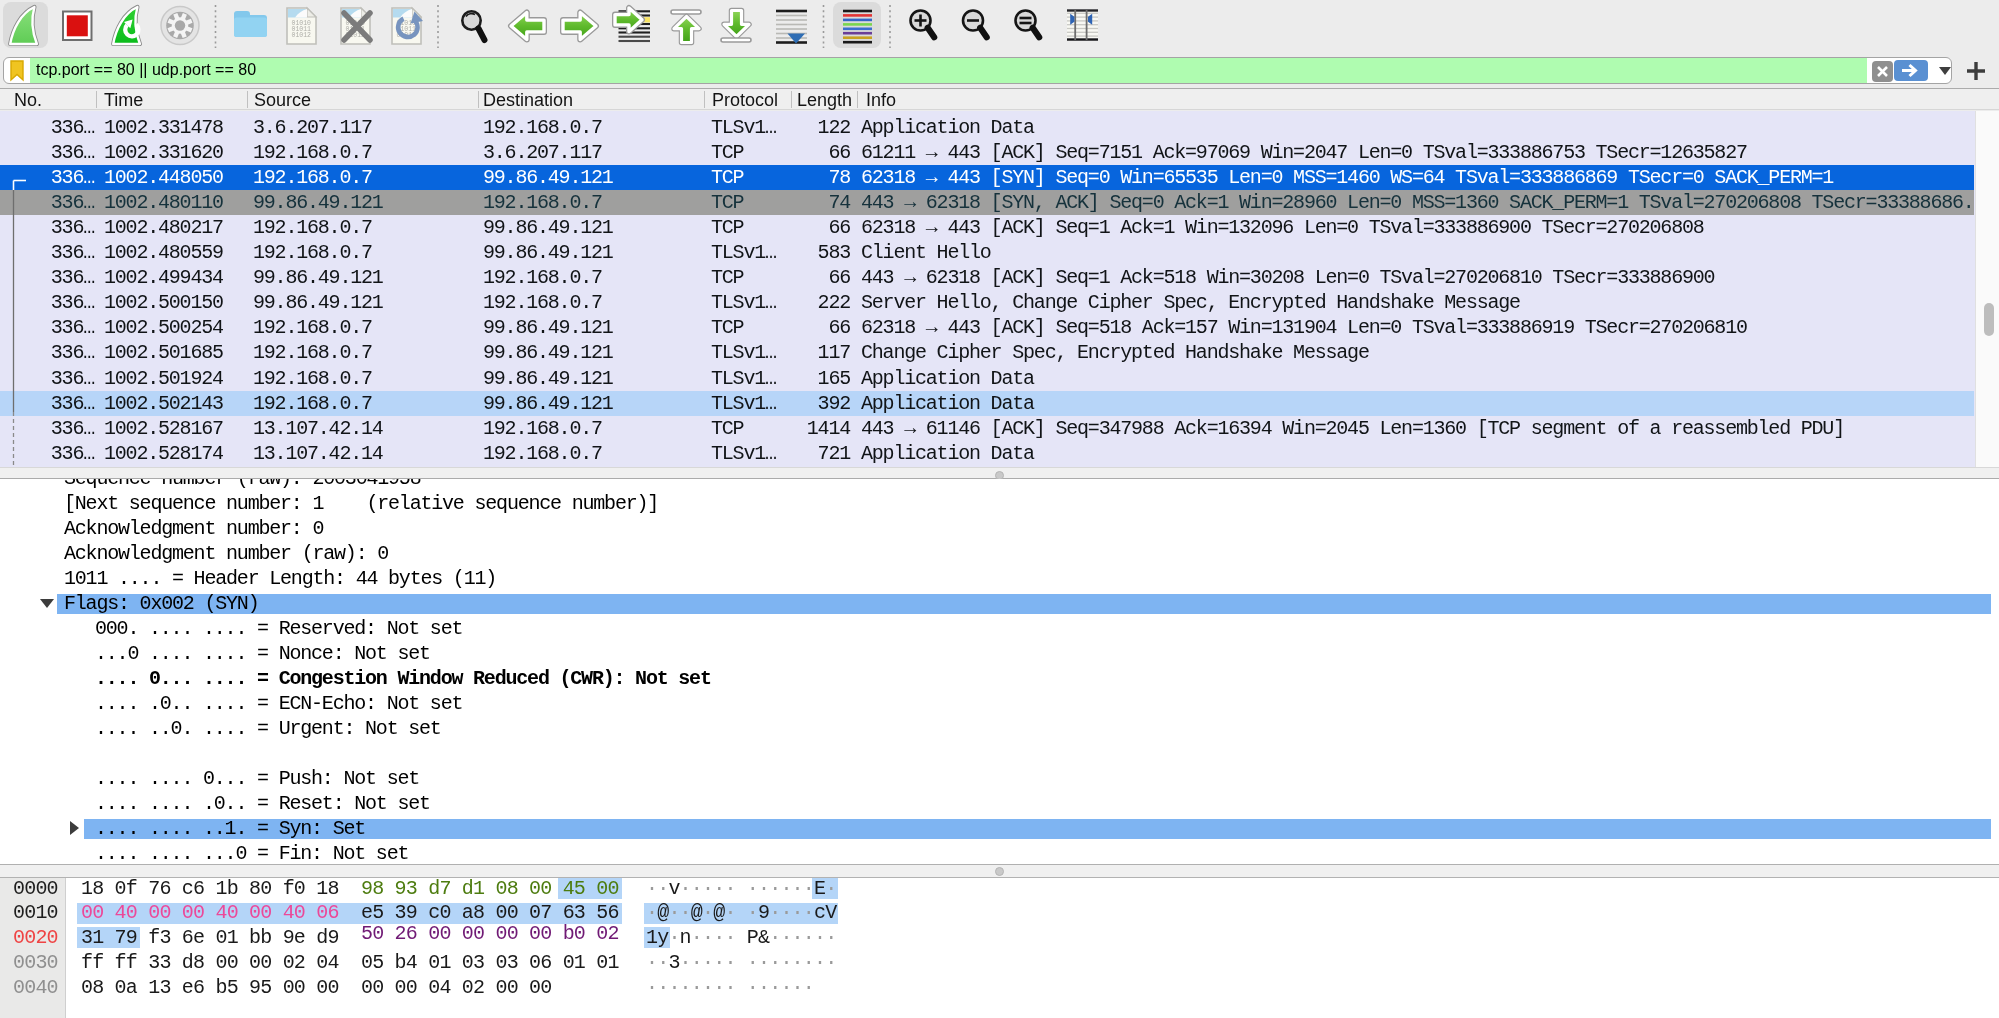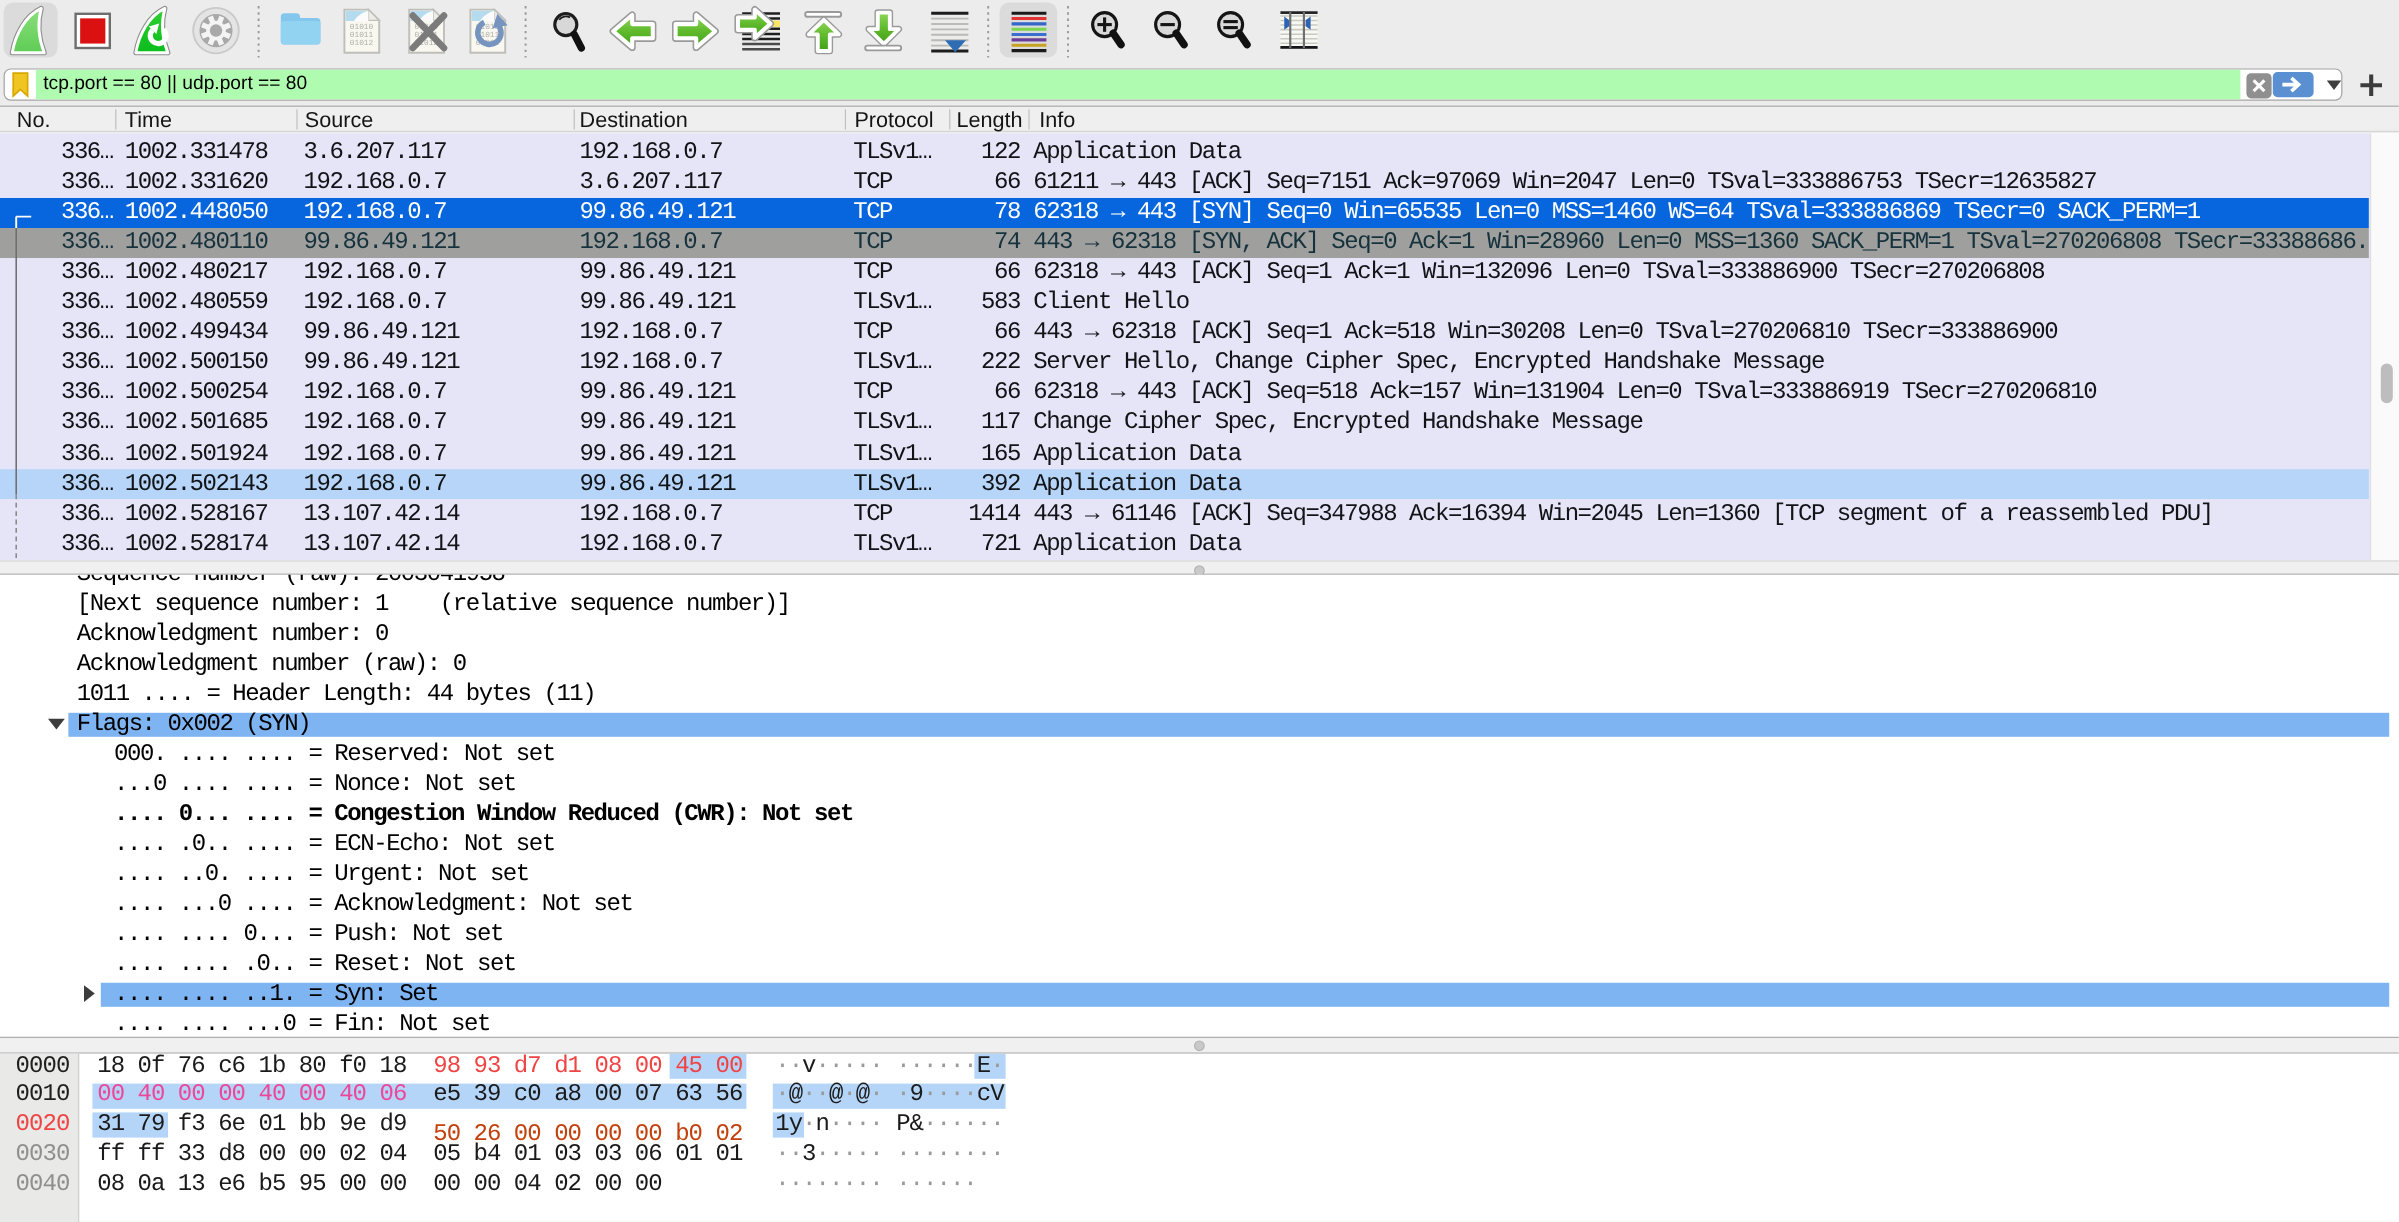--- a/index.html
+++ b/index.html
@@ -273,42 +273,41 @@
 <div class="dline mono" style="left:64px;top:11.5px;line-height:25px;">[Next sequence number: 1    (relative sequence number)]</div>
 <div class="dline mono" style="left:64px;top:36.5px;line-height:25px;">Acknowledgment number: 0</div>
 <div class="dline mono" style="left:64px;top:61.5px;line-height:25px;">Acknowledgment number (raw): 0</div>
 <div class="dline mono" style="left:64px;top:86.5px;line-height:25px;">1011 .... = Header Length: 44 bytes (11)</div>
 <div class="dline mono" style="left:64px;top:111.5px;line-height:25px;">Flags: 0x002 (SYN)</div>
 <div class="dline mono" style="left:95px;top:136.5px;line-height:25px;">000. .... .... = Reserved: Not set</div>
 <div class="dline mono" style="left:95px;top:161.5px;line-height:25px;">...0 .... .... = Nonce: Not set</div>
 <div class="dline mono" style="left:95px;top:186.5px;line-height:25px;font-weight:bold;">.... 0... .... = Congestion Window Reduced (CWR): Not set</div>
 <div class="dline mono" style="left:95px;top:211.5px;line-height:25px;">.... .0.. .... = ECN-Echo: Not set</div>
 <div class="dline mono" style="left:95px;top:236.5px;line-height:25px;">.... ..0. .... = Urgent: Not set</div>
-<div class="dline mono" style="left:95px;top:261.5px;line-height:25px;">.... ...0 .... = Acknowledgment: Not set</div>
 <div class="dline mono" style="left:95px;top:286.5px;line-height:25px;">.... .... 0... = Push: Not set</div>
 <div class="dline mono" style="left:95px;top:311.5px;line-height:25px;">.... .... .0.. = Reset: Not set</div>
 <div class="dline mono" style="left:95px;top:336.5px;line-height:25px;">.... .... ..1. = Syn: Set</div>
 <div class="dline mono" style="left:95px;top:361.5px;line-height:25px;">.... .... ...0 = Fin: Not set</div>
 <div class="tri-d" style="left:40px;top:120px;"></div>
 <div class="tri-r" style="left:70px;top:342px;"></div>
 </div>
 <div class="split" style="top:864px;height:13px;border-top:1px solid #b0b0b0;">
     <div class="grip" style="top:2px"></div>
   </div>
 <div id="hexpane">
     <div id="hexgut"></div>
     <div class="hhl" style="left:557.6px;top:0.0px;width:64.0px;"></div>
 <div class="hhl" style="left:812.0px;top:0.0px;width:26.4px;"></div>
 <div class="hhl" style="left:77.0px;top:24.7px;width:544.6px;"></div>
 <div class="hhl" style="left:644.0px;top:24.7px;width:194.4px;"></div>
 <div class="hhl" style="left:77.0px;top:49.4px;width:63.0px;"></div>
 <div class="hhl" style="left:644.0px;top:49.4px;width:26.4px;"></div>
 <div class="hline mono" style="left:13px;top:-1.3px;line-height:24.7px;color:#1e1e1e;">0000</div>
 <div class="hline mono" style="left:81px;top:-1.3px;line-height:24.7px;color:#1a1a1a;">18 0f 76 c6 1b 80 f0 18</div>
-<div class="hline mono" style="left:361.0px;top:-1.3px;line-height:24.7px;color:#ef4444;font-family:Liberation Mono, monospace;">98 93 d7 d1 08 00 45 00</div>
+<div class="hline mono" style="left:361.0px;top:-1.3px;line-height:24.7px;color:#4d7c0f;font-family:Liberation Mono, monospace;">98 93 d7 d1 08 00 45 00</div>
 <div class="hline mono" style="left:646.0px;top:-1.3px;line-height:24.7px;color:#9a9a9a;">·</div>
 <div class="hline mono" style="left:657.2px;top:-1.3px;line-height:24.7px;color:#9a9a9a;">·</div>
 <div class="hline mono" style="left:668.4px;top:-1.3px;line-height:24.7px;color:#1a1a1a;">v</div>
 <div class="hline mono" style="left:679.6px;top:-1.3px;line-height:24.7px;color:#9a9a9a;">·</div>
 <div class="hline mono" style="left:690.8px;top:-1.3px;line-height:24.7px;color:#9a9a9a;">·</div>
 <div class="hline mono" style="left:702.0px;top:-1.3px;line-height:24.7px;color:#9a9a9a;">·</div>
 <div class="hline mono" style="left:713.2px;top:-1.3px;line-height:24.7px;color:#9a9a9a;">·</div>
 <div class="hline mono" style="left:724.4px;top:-1.3px;line-height:24.7px;color:#9a9a9a;">·</div>
 <div class="hline mono" style="left:746.8px;top:-1.3px;line-height:24.7px;color:#9a9a9a;">·</div>
 <div class="hline mono" style="left:758.0px;top:-1.3px;line-height:24.7px;color:#9a9a9a;">·</div>
@@ -332,21 +331,21 @@
 <div class="hline mono" style="left:746.8px;top:23.4px;line-height:24.7px;color:#9a9a9a;">·</div>
 <div class="hline mono" style="left:758.0px;top:23.4px;line-height:24.7px;color:#1a1a1a;">9</div>
 <div class="hline mono" style="left:769.2px;top:23.4px;line-height:24.7px;color:#9a9a9a;">·</div>
 <div class="hline mono" style="left:780.4px;top:23.4px;line-height:24.7px;color:#9a9a9a;">·</div>
 <div class="hline mono" style="left:791.6px;top:23.4px;line-height:24.7px;color:#9a9a9a;">·</div>
 <div class="hline mono" style="left:802.8px;top:23.4px;line-height:24.7px;color:#9a9a9a;">·</div>
 <div class="hline mono" style="left:814.0px;top:23.4px;line-height:24.7px;color:#1a1a1a;">c</div>
 <div class="hline mono" style="left:825.2px;top:23.4px;line-height:24.7px;color:#1a1a1a;">V</div>
 <div class="hline mono" style="left:13px;top:48.0px;line-height:24.7px;color:#ef4444;">0020</div>
 <div class="hline mono" style="left:81px;top:48.0px;line-height:24.7px;color:#1a1a1a;">31 79 f3 6e 01 bb 9e d9</div>
-<div class="hline mono" style="left:361.0px;top:56px;line-height:24.7px;color:#c2410c;">50 26 00 00 00 00 b0 02</div>
+<div class="hline mono" style="left:361.0px;top:44px;line-height:24.7px;color:#701a75;">50 26 00 00 00 00 b0 02</div>
 <div class="hline mono" style="left:646.0px;top:48.0px;line-height:24.7px;color:#1a1a1a;">1</div>
 <div class="hline mono" style="left:657.2px;top:48.0px;line-height:24.7px;color:#1a1a1a;">y</div>
 <div class="hline mono" style="left:668.4px;top:48.0px;line-height:24.7px;color:#9a9a9a;">·</div>
 <div class="hline mono" style="left:679.6px;top:48.0px;line-height:24.7px;color:#1a1a1a;">n</div>
 <div class="hline mono" style="left:690.8px;top:48.0px;line-height:24.7px;color:#9a9a9a;">·</div>
 <div class="hline mono" style="left:702.0px;top:48.0px;line-height:24.7px;color:#9a9a9a;">·</div>
 <div class="hline mono" style="left:713.2px;top:48.0px;line-height:24.7px;color:#9a9a9a;">·</div>
 <div class="hline mono" style="left:724.4px;top:48.0px;line-height:24.7px;color:#9a9a9a;">·</div>
 <div class="hline mono" style="left:746.8px;top:48.0px;line-height:24.7px;color:#1a1a1a;">P</div>
 <div class="hline mono" style="left:758.0px;top:48.0px;line-height:24.7px;color:#1a1a1a;">&amp;</div>

